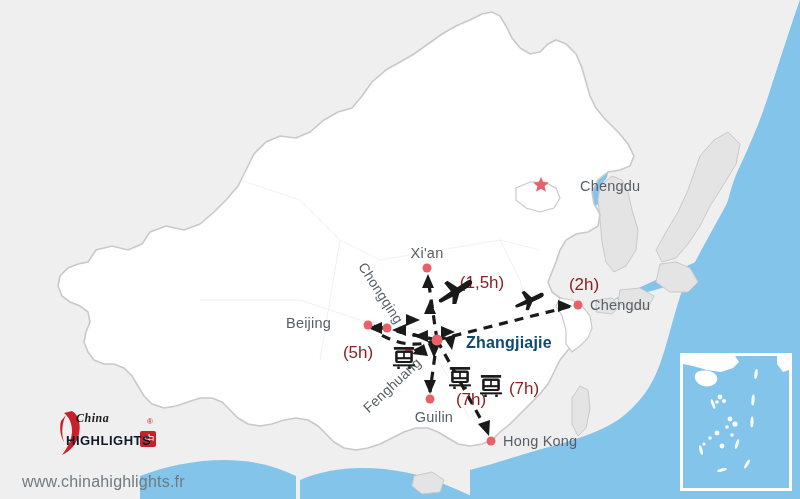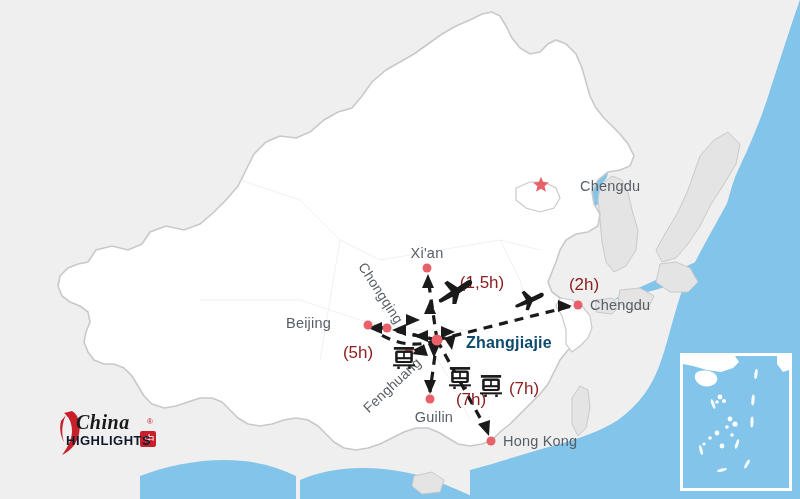--- a/index.html
+++ b/index.html
@@ -110,21 +110,21 @@
     width: 120px;
     height: 48px;
   }
   .logo-china {
     position: absolute;
     left: 24px;
     top: 2px;
     font-family: "Liberation Serif", serif;
     font-style: italic;
     font-weight: bold;
-    font-size: 20px;
+    font-size: 12px;
     color: #1a1a1a;
     letter-spacing: 0.5px;
   }
   .logo-highlights {
     position: absolute;
     left: 14px;
     top: 24px;
     font-family: "Liberation Sans", sans-serif;
     font-weight: bold;
     font-size: 13px;
@@ -420,15 +420,16 @@
         <path fill="#c8202a" d="M14,6 C10,14 9,24 12,33 C9,28 7,20 9,12 Z"></path>
 
         <rect x="88" y="22" width="16" height="16" rx="2" fill="#c8202a"></rect>
         <text x="92" y="34" font-family="Liberation Serif, serif" font-size="11" fill="#ffffff">中</text>
       </svg>
       <div class="logo-china">China</div>
       <div class="logo-reg">®</div>
       <div class="logo-highlights">HIGHLIGHTS</div>
     </div>
 
+    <div id="site-url">www.chinahighlights.fr</div>
 
   </div>
 </div>
 
 </body></html>

